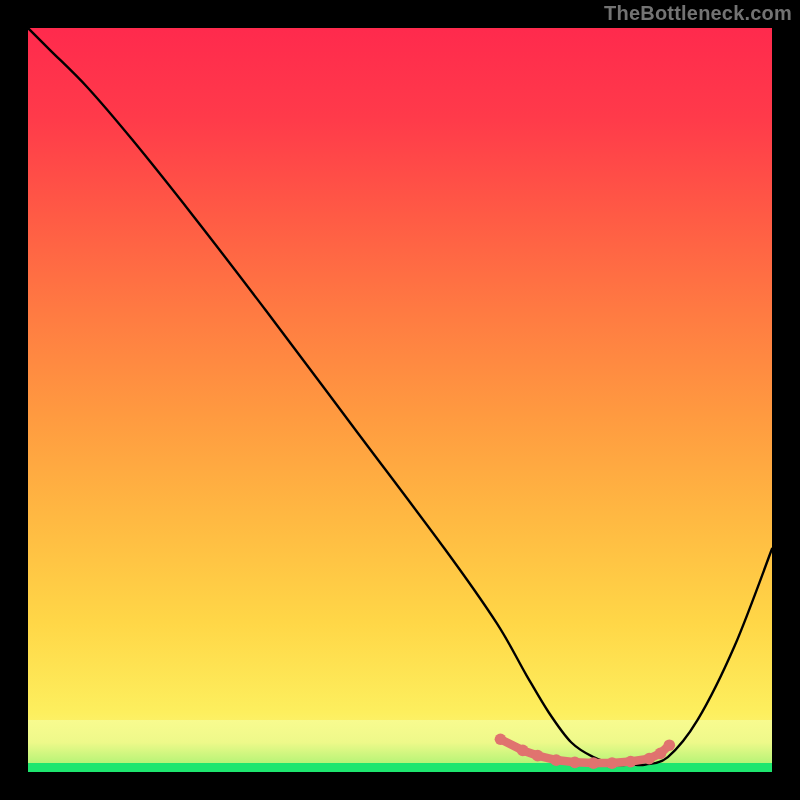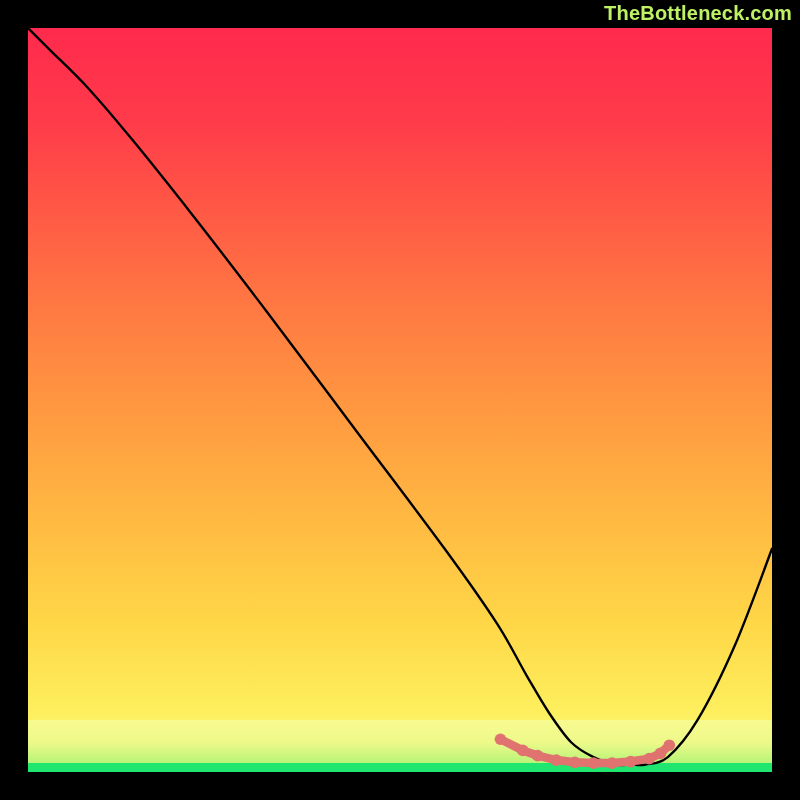--- a/index.html
+++ b/index.html
@@ -14,21 +14,21 @@
   .frame {
     position: relative;
     width: 800px;
     height: 800px;
     background: #000;
   }
   .watermark {
     position: absolute;
     top: 2px;
     right: 8px;
-    color: #bef264;
+    color: #737373;
     font-size: 20px;
     font-weight: bold;
     letter-spacing: 0.2px;
     z-index: 30;
   }
   .plot-wrap {
     position: absolute;
     left: 28px;
     top: 28px;
     width: 744px;

